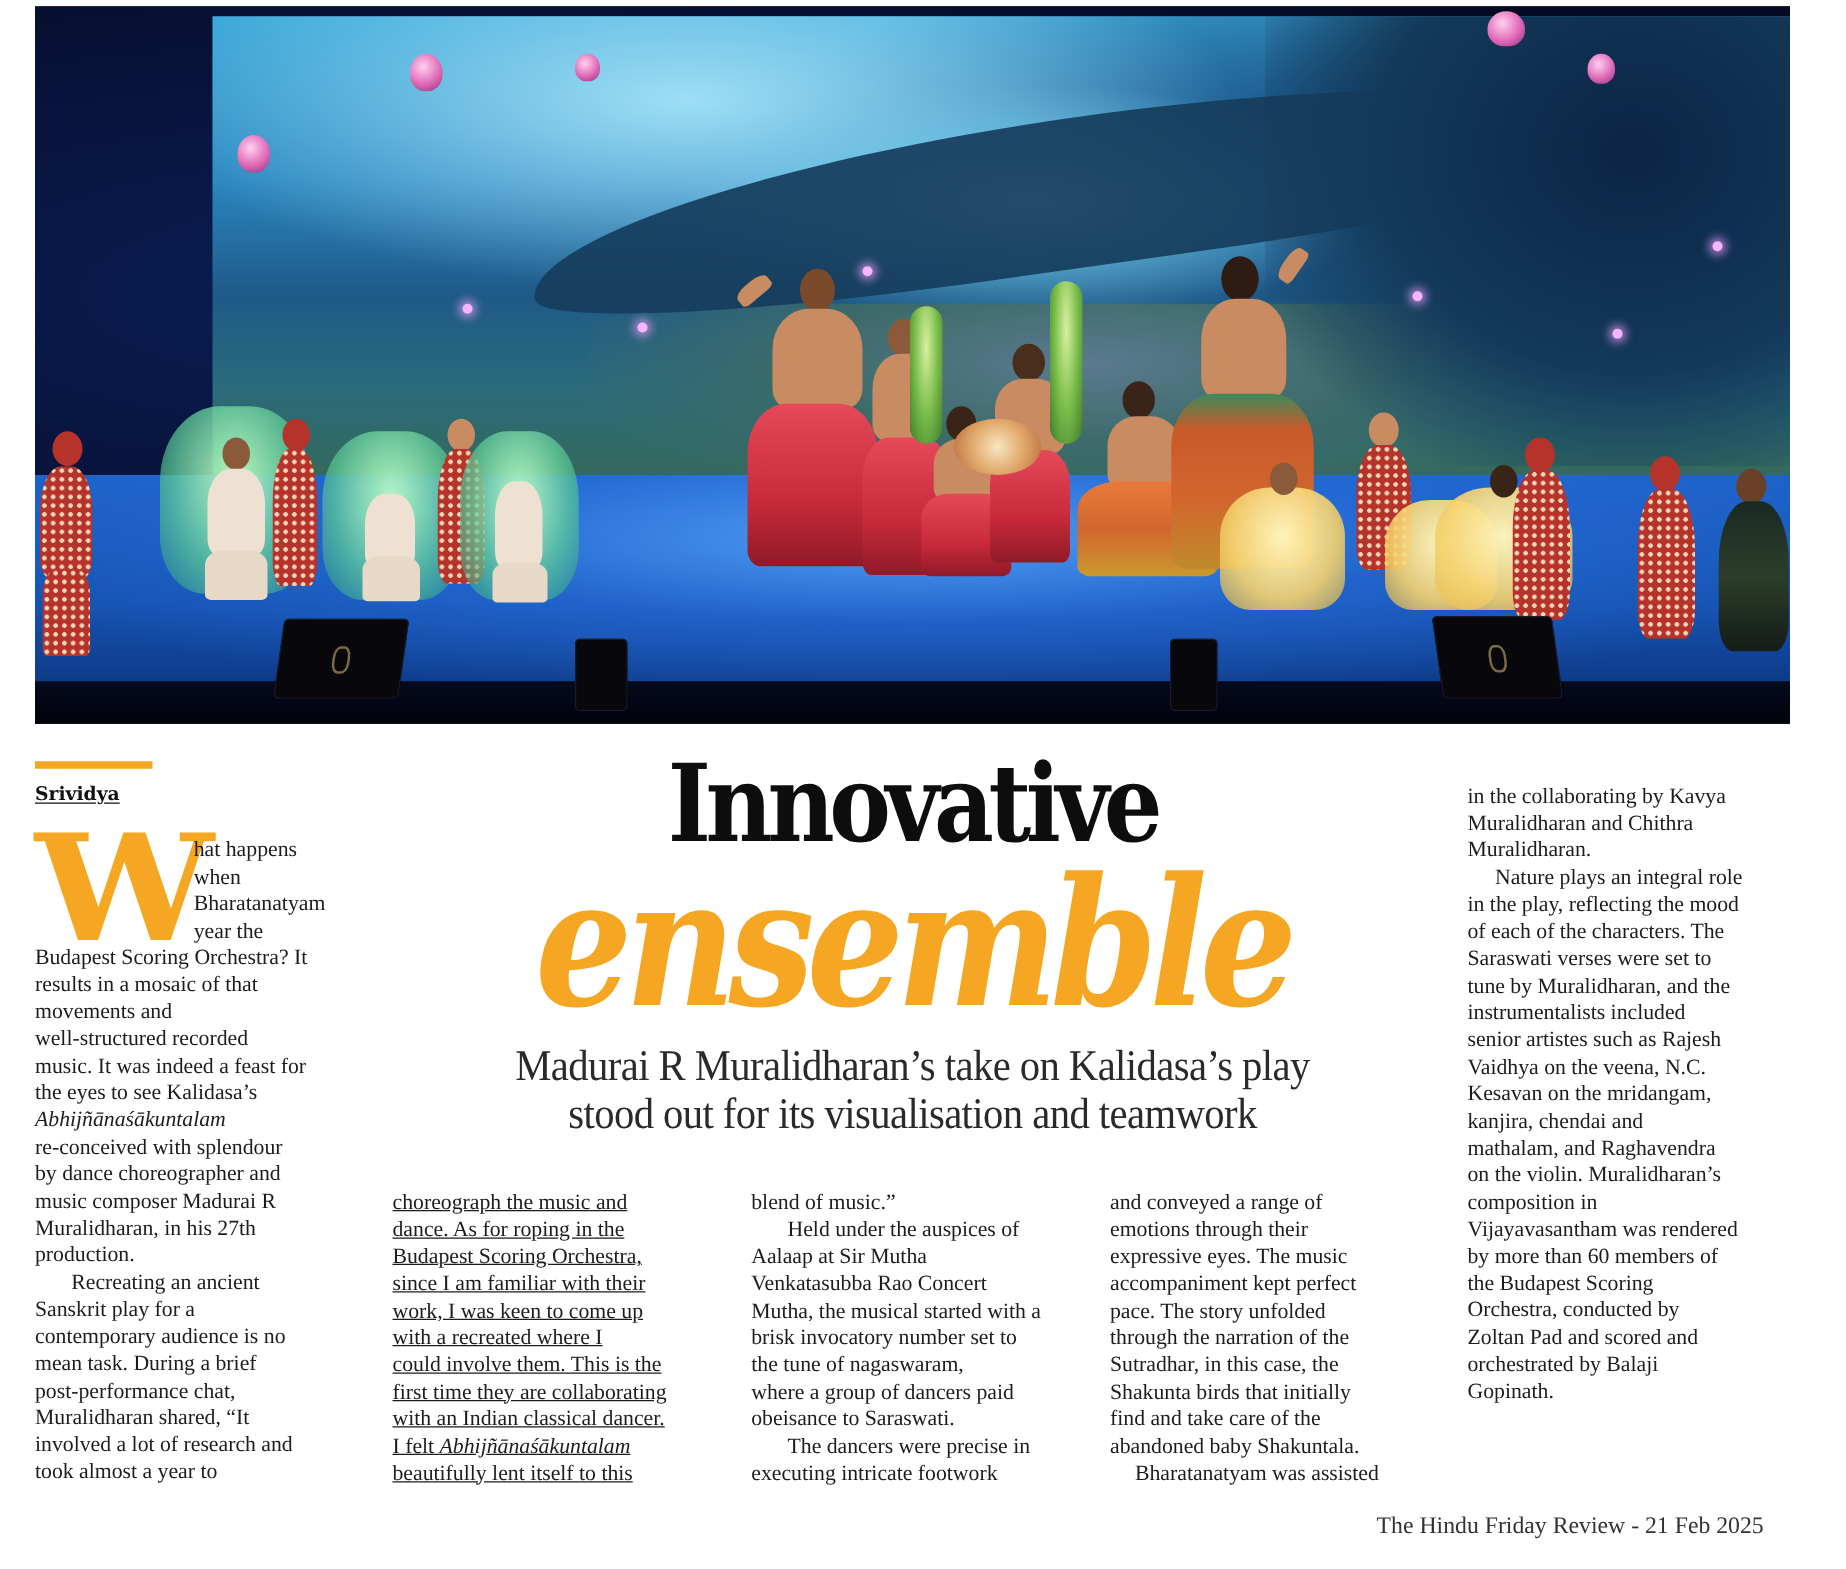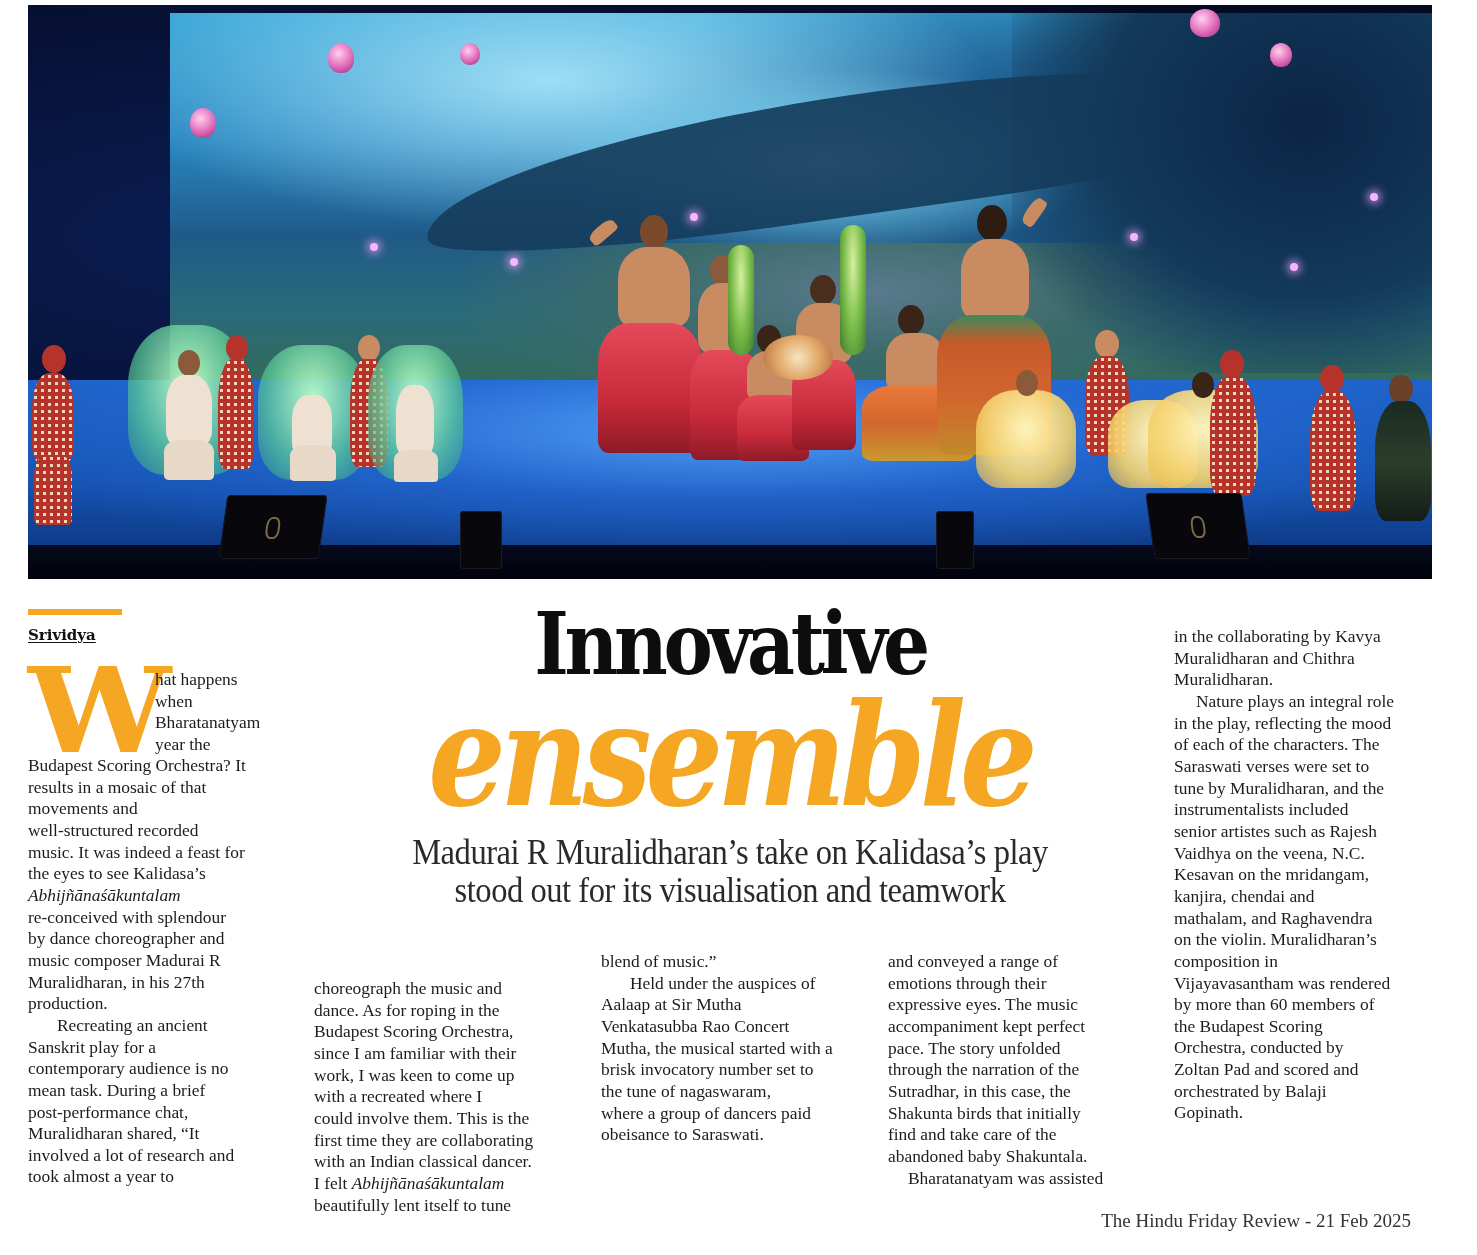--- a/index.html
+++ b/index.html
@@ -93,21 +93,21 @@
     
     .col {
       position: absolute; font-family: "Liberation Serif", "DejaVu Serif", serif;
       font-size: 17.4px; line-height: 21.65px; color: #1c1c1c;
     }
     .col p { margin: 0; }
     .col em { font-style: italic; }
     .col .line { display: block; white-space: nowrap; }
 
     .col1 { left: 28px; top: 669px; width: 260px; }
-    .col2 { left: 314px; top: 978px; width: 262px; }
+    .col2 { left: 314px; top: 951px; width: 262px; text-decoration: underline; }
     .col3 { left: 601px; top: 951px; width: 262px; }
     .col4 { left: 888px; top: 951px; width: 262px; }
     .col5 { left: 1174px; top: 626px; width: 262px; }
 
     .dropcap-wrap { position: relative; height: 86px; }
     .dropcap {
       position: absolute; left: 0; top: -6px; width: 120px; height: 96px;
       font-family: "DejaVu Serif", serif; font-weight: bold; font-size: 118px;
       line-height: 96px; color: #f5a623; letter-spacing: -4px;
       transform: scaleX(1.08); transform-origin: left top;
@@ -322,37 +322,41 @@
     <span class="line">choreograph the music and</span>
     <span class="line">dance. As for roping in the</span>
     <span class="line">Budapest Scoring Orchestra,</span>
     <span class="line">since I am familiar with their</span>
     <span class="line">work, I was keen to come up</span>
     <span class="line">with a recreated where I</span>
     <span class="line">could involve them. This is the</span>
     <span class="line">first time they are collaborating</span>
     <span class="line">with an Indian classical dancer.</span>
     <span class="line"><span>I felt </span><em>Abhijñānaśākuntalam</em></span>
-    <span class="line">beautifully lent itself to tune</span>
+    <span class="line">beautifully lent itself to this</span>
   </p>
 </div>
 
 <div class="col col3">
   <p>
     <span class="line">blend of music.”</span>
   </p>
   <p>
     <span class="line" style="padding-left:29px">Held under the auspices of</span>
     <span class="line">Aalaap at Sir Mutha</span>
     <span class="line">Venkatasubba Rao Concert</span>
     <span class="line">Mutha, the musical started with a</span>
     <span class="line">brisk invocatory number set to</span>
     <span class="line">the tune of nagaswaram,</span>
     <span class="line">where a group of dancers paid</span>
     <span class="line">obeisance to Saraswati.</span>
+  </p>
+  <p>
+    <span class="line" style="padding-left:29px">The dancers were precise in</span>
+    <span class="line">executing intricate footwork</span>
   </p>
 </div>
 
 <div class="col col4">
   <p>
     <span class="line">and conveyed a range of</span>
     <span class="line">emotions through their</span>
     <span class="line">expressive eyes. The music</span>
     <span class="line">accompaniment kept perfect</span>
     <span class="line">pace. The story unfolded</span>

